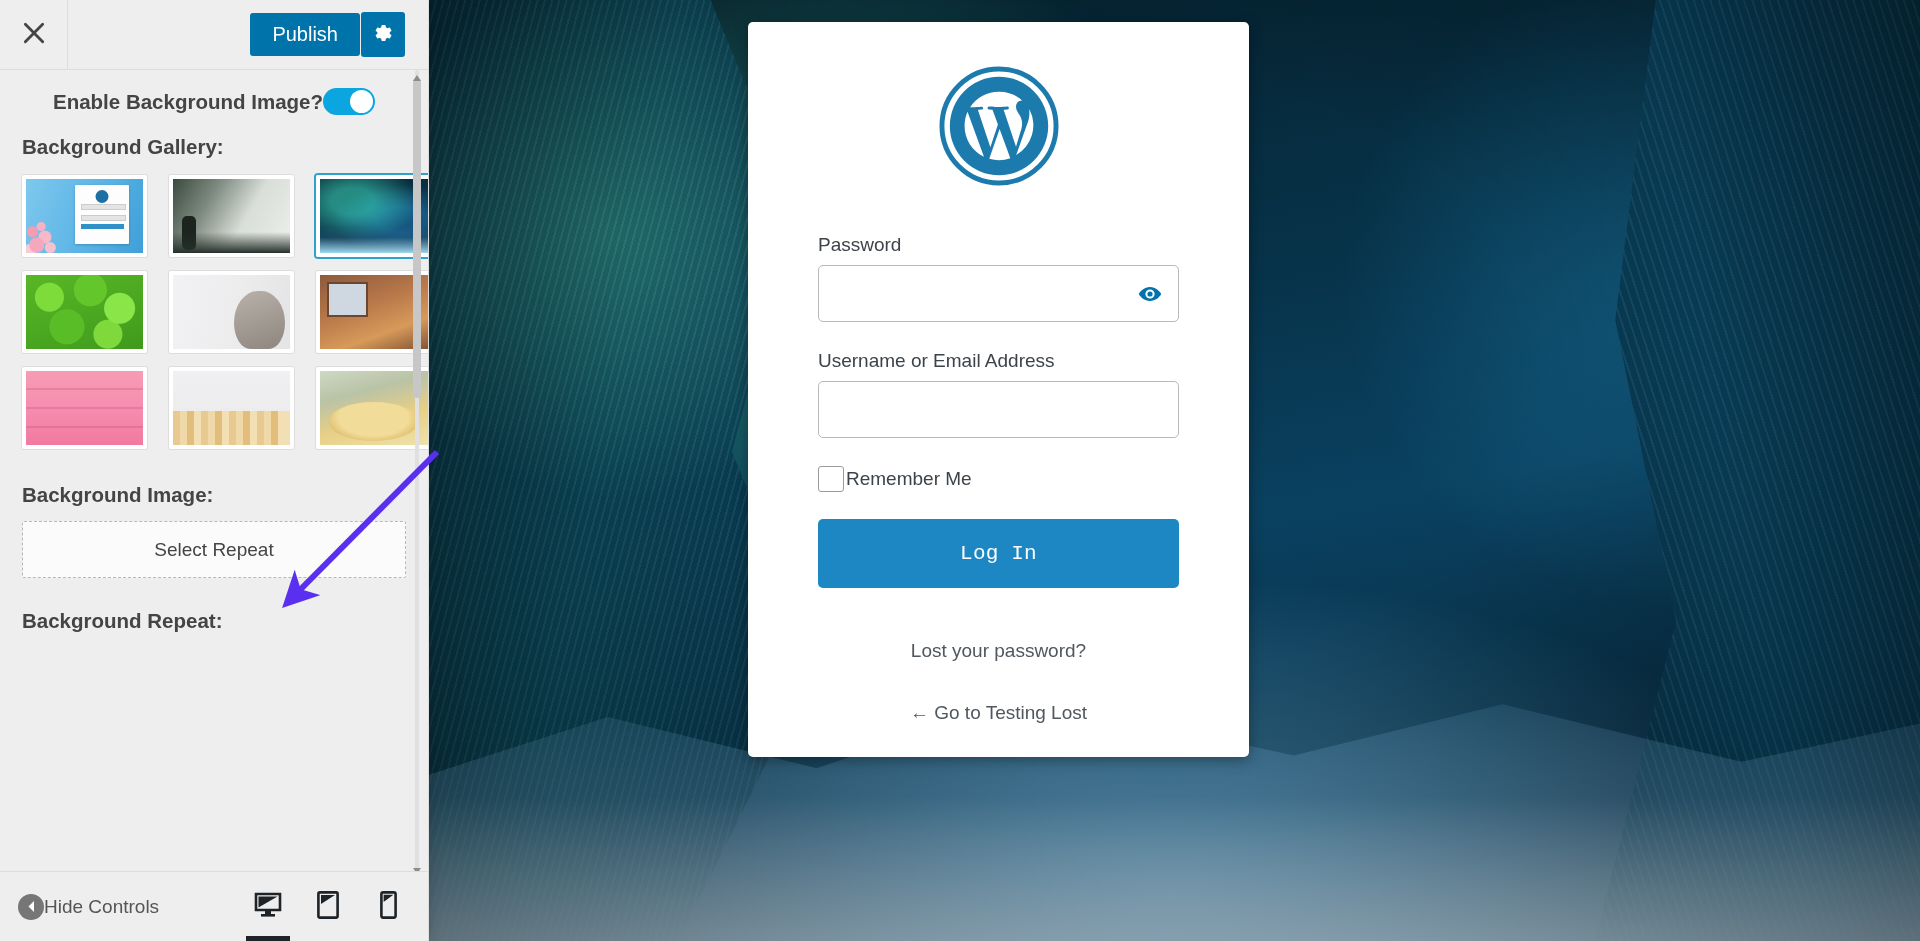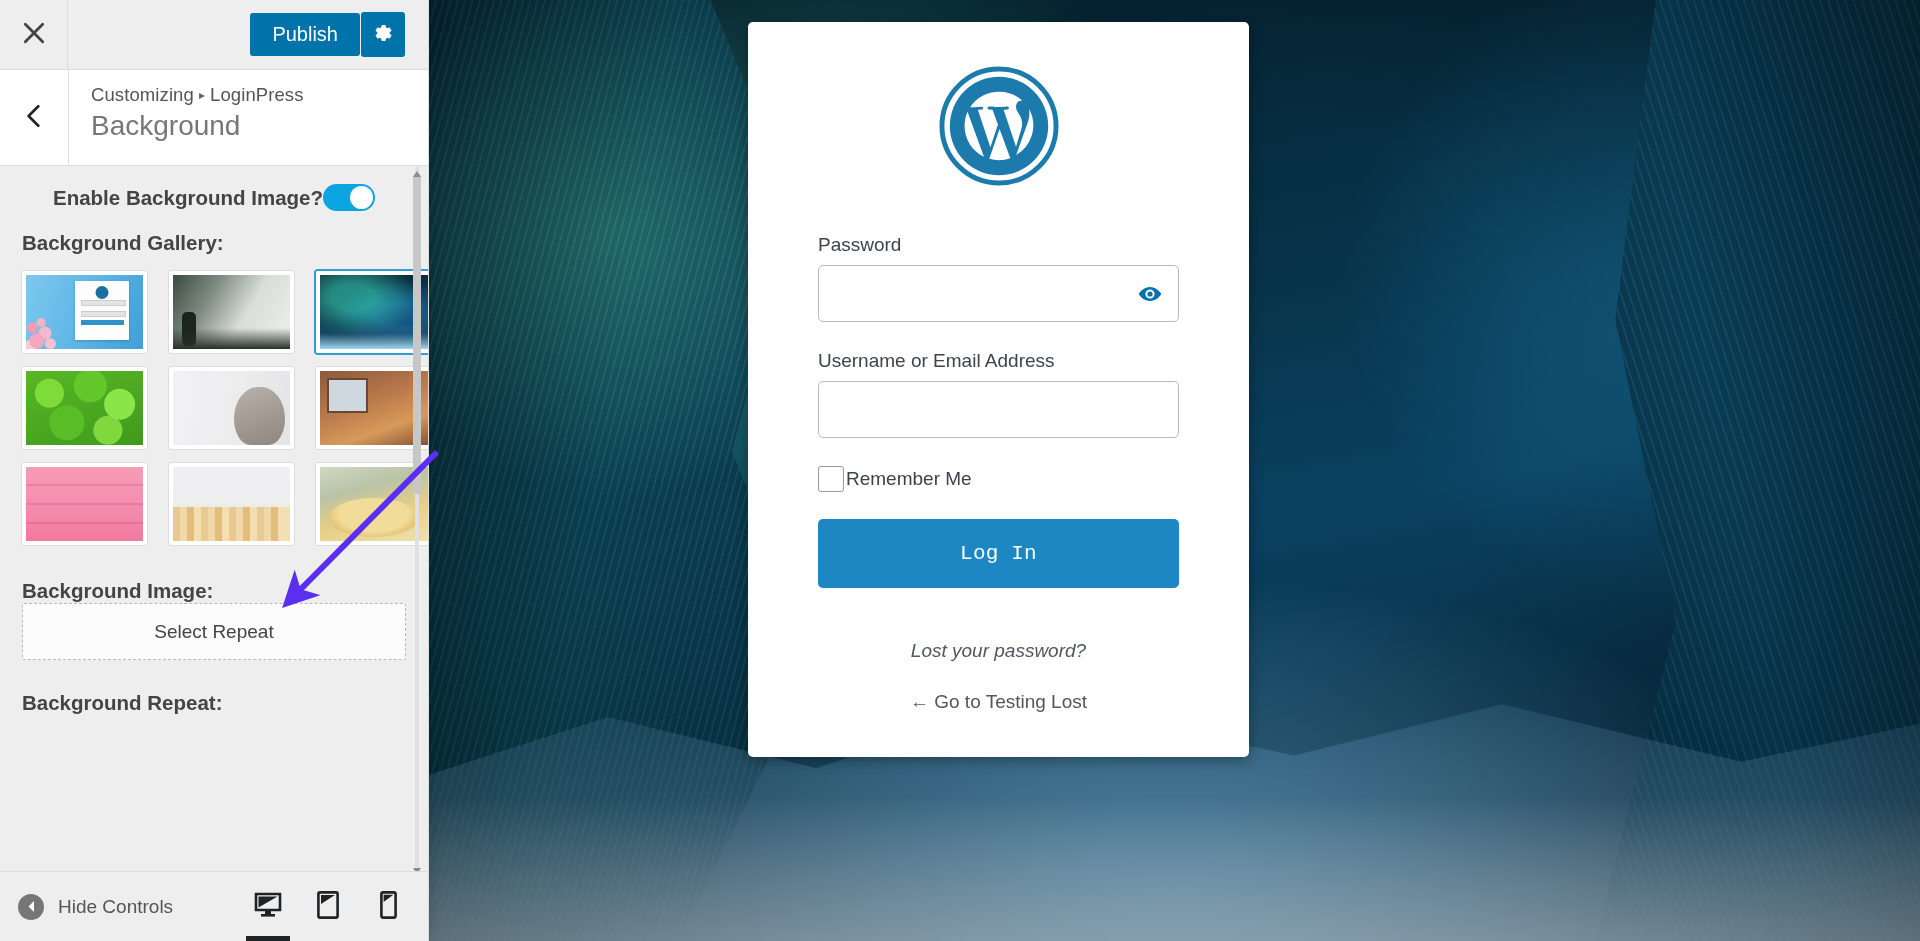--- a/index.html
+++ b/index.html
@@ -158,21 +158,21 @@
         #e8c98f 72% 78%, #f0d9a8 78% 84%, #e2bd7c 84% 90%, #f3dfb4 90% 100%);
   }
   .art-pasta{
     background:linear-gradient(165deg,#cfd8c4 0%,#b9c3a6 30%,#e7cf86 62%,#f0e3ad 100%);
   }
   .art-pasta:after{
     content:"";position:absolute;left:8%;bottom:6%;width:76%;height:52%;border-radius:50%;
     background:radial-gradient(ellipse at 50% 40%, #f2dc9a 0 55%, #e0c170 75%, #cfae5d 100%);
   }
 
-  .img-field-label{font-size:20.5px;color:#444;font-weight:600;margin:0 0 0 0;}
+  .img-field-label{font-size:20.5px;color:#444;font-weight:600;margin:0 0 14px 0;}
   .select-image{
     width:100%;box-sizing:border-box;height:57px;border:1px dashed #b4b9be;background:#fbfbfb;
     display:flex;align-items:center;justify-content:center;cursor:pointer;border-radius:2px;
     font-size:19px;color:#444;margin-bottom:31px;
   }
   .repeat-label{font-size:20.5px;color:#444;font-weight:600;padding-bottom:28px;margin-top:12px;}
 
   
   .cz-scrollbar{
     position:absolute;right:6px;top:0;width:10px;height:100%;
@@ -180,21 +180,21 @@
   .cz-scrollbar .track{position:absolute;left:3px;top:0;width:4px;height:100%;background:#e0e0e0;border-radius:2px;}
   .cz-scrollbar .thumbbar{position:absolute;left:1px;top:8px;width:8px;height:320px;background:#c7c7c7;border-radius:4px;}
   .cz-arrow-up,.cz-arrow-dn{position:absolute;left:0;width:10px;height:10px;}
   .cz-arrow-up{top:-1px;}
   .cz-arrow-dn{bottom:-1px;}
 
   .cz-footer{
     flex:0 0 70px;height:70px;background:#eee;border-top:1px solid #ddd;
     display:flex;align-items:center;padding:0 10px 0 18px;box-sizing:border-box;position:relative;
   }
-  .hide-controls{display:flex;align-items:center;gap:14px;cursor:pointer;}
+  .hide-controls{display:flex;align-items:center;cursor:pointer;}
   .hide-controls .circ{
     width:26px;height:26px;border-radius:50%;background:#767676;display:flex;align-items:center;justify-content:center;
   }
   .hide-controls .circ svg{width:11px;height:13px;fill:#fff;}
   .hide-controls span{font-size:19px;color:#555;}
   .devices{margin-left:auto;display:flex;align-items:flex-end;height:100%;}
   .dev{
     width:60px;height:100%;display:flex;align-items:center;justify-content:center;cursor:pointer;position:relative;
   }
   .dev svg{fill:#1d2327;}
@@ -267,21 +267,21 @@
     width:24px;height:24px;border:1px solid #9b9b9b;border-radius:3px;background:#fff;flex:0 0 auto;
   }
   .remember span{font-size:19px;color:#3c434a;}
 
   .login-btn{
     width:100%;height:69px;background:#1d87c3;border:none;border-radius:5px;color:#fff;
     font-size:21px;font-family:Liberation Mono, monospace;cursor:pointer;letter-spacing:.2px;
   }
   .links{margin-top:52px;text-align:center;}
   .links a{display:block;color:#50575e;text-decoration:none;font-size:19px;cursor:pointer;}
-  .links a.lost{margin-bottom:29px;font-style:italic;}
+  .links a.lost{margin-bottom:40px;}
 
   
   .annotation{position:absolute;left:0;top:0;width:1920px;height:941px;pointer-events:none;z-index:20;}
 </style>
 </head>
 <body>
 
 <div class="screen">
 
   <div class="customizer">
@@ -300,35 +300,20 @@
           <span>
             <svg viewBox="0 0 20 20">
                 <path d="M10 6.5a3.5 3.5 0 100 7 3.5 3.5 0 000-7zm0 5.6a2.1 2.1 0 110-4.2 2.1 2.1 0 010 4.2z"></path>
                 <path d="M17.4 11.7l-1.3-.8c.1-.6.1-1.2 0-1.8l1.3-.8a.6.6 0 00.2-.8l-1.3-2.2a.6.6 0 00-.8-.2l-1.4.6a6.6 6.6 0 00-1.5-.9l-.2-1.5a.6.6 0 00-.6-.5H9.2a.6.6 0 00-.6.5l-.2 1.5c-.5.2-1 .5-1.5.9l-1.4-.6a.6.6 0 00-.8.2L3.4 7.5a.6.6 0 00.2.8l1.3.8c-.1.6-.1 1.2 0 1.8l-1.3.8a.6.6 0 00-.2.8l1.3 2.2c.2.3.5.4.8.2l1.4-.6c.5.4 1 .7 1.5.9l.2 1.5c0 .3.3.5.6.5h2.6c.3 0 .6-.2.6-.5l.2-1.5c.5-.2 1-.5 1.5-.9l1.4.6c.3.1.7 0 .8-.2l1.3-2.2a.6.6 0 00-.2-.8z"></path>
               </svg>
           </span>
         </button>
       </div>
     </div>
 
-    <div class="cz-header">
-      <div class="cz-back">
-        <span>
-          <svg viewBox="0 0 20 24">
-              <path d="M14 3 L5 12 L14 21" stroke="#1d2327" stroke-width="2.4" fill="none" stroke-linecap="round" stroke-linejoin="round"></path>
-            </svg>
-        </span>
-      </div>
-      <div class="cz-titles">
-        <div class="cz-breadcrumb">
-          <span>Customizing</span><span class="sep">▸</span><span>LoginPress</span>
-        </div>
-        <div class="cz-panel-title">Background</div>
-      </div>
-    </div>
 
     <div class="cz-body">
       <div class="cz-scroll">
         <div class="cz-inner">
 
           <div class="row-toggle">
             <div class="ctrl-label">Enable Background Image?</div>
             <div class="toggle">
                 <div class="knob"></div>
               </div>

